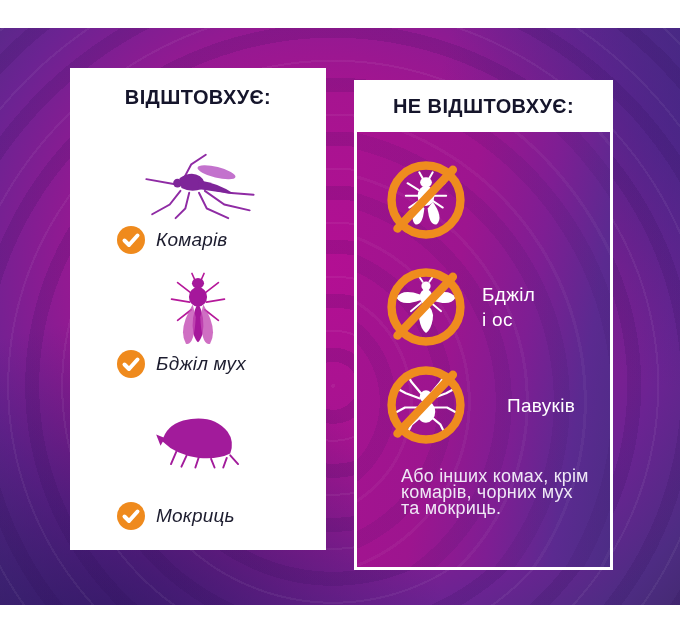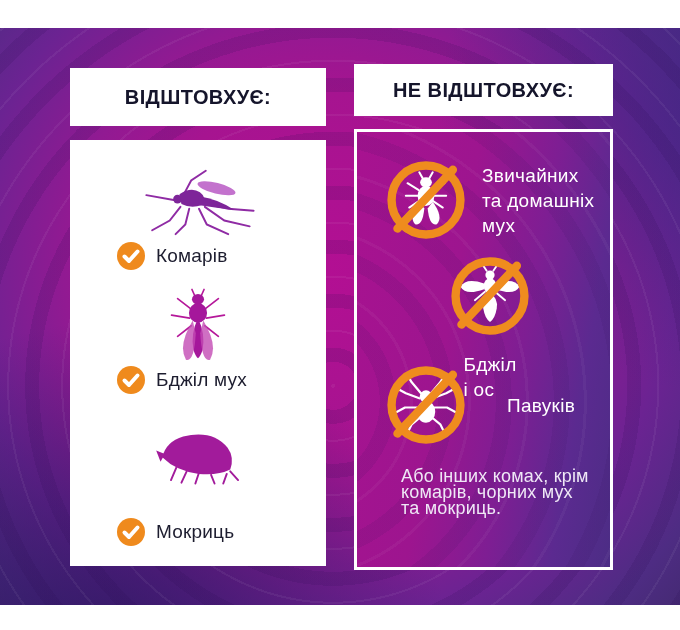--- a/index.html
+++ b/index.html
@@ -14,41 +14,41 @@
         rgba(255,255,255,0.05) 0 2px, rgba(0,0,0,0) 2px 24px,
         rgba(40,10,80,0.14) 24px 38px, rgba(0,0,0,0) 38px 54px),
       radial-gradient(circle at 16% 110%, rgba(44,22,96,0.85) 0%, rgba(44,22,96,0) 40%),
       radial-gradient(circle at 105% 15%, rgba(64,38,132,0.75) 0%, rgba(64,38,132,0) 32%),
       radial-gradient(circle at 47% 42%, #b30f93 0%, #a61490 36%, #911a92 52%, #6b2392 72%, #4e2c83 90%, #452a74 100%);
   }
   .card{position:absolute;background:#ffffff;}
   .hdr{display:flex;align-items:center;justify-content:center;}
   .hdr h2{margin:12px;font-size:20px;font-weight:800;letter-spacing:.4px;color:#15152b;}
   .hdr-left{left:70px;top:68px;width:256px;height:58px;}
-  .body-left{left:70px;top:140px;width:256px;height:426px;}
-  .hdr-right{left:354px;top:64px;width:259px;height:52px;}
+  .body-left{left:70px;top:124px;width:256px;height:426px;font-style:italic;}
+  .hdr-right{left:354px;top:80px;width:259px;height:52px;}
   .body-right{
     position:absolute;left:354px;top:129px;width:259px;height:441px;box-sizing:border-box;
     border:3px solid #ffffff;
     background:
       repeating-radial-gradient(circle at -25% 62%,
         rgba(255,255,255,0.04) 0 3px, rgba(0,0,0,0) 3px 28px,
         rgba(50,15,90,0.10) 28px 44px, rgba(0,0,0,0) 44px 58px),
       linear-gradient(100deg, #a81290 0%, #9d158f 38%, #7e1e93 62%, #5b2a90 82%, #4c2d85 100%);
   }
   .ill{position:absolute;left:0;width:100%;display:flex;justify-content:center;}
   .ill-mosquito{top:22px;height:78px;}
   .ill-fly{top:146px;height:84px;}
   .ill-louse{top:286px;height:62px;}
   .crow{position:absolute;left:47px;display:flex;align-items:center;gap:11px;height:28px;}
   .crow-1{top:102px;} .crow-2{top:226px;} .crow-3{top:350px;margin-top:28px;}
   .check{width:28px;height:28px;flex:none;display:block;}
   .clabel{font-size:19px;font-weight:500;color:#1d1d2f;letter-spacing:.2px;white-space:nowrap;}
   .nrow{position:absolute;left:27px;display:flex;align-items:center;gap:14px;width:212px;}
-  .nrow-1{top:26px;} .nrow-2{top:122px;flex-direction:column;} .nrow-3{top:231px;gap:39px;}
+  .nrow-1{top:26px;} .nrow-2{top:133px;} .nrow-3{top:231px;gap:39px;}
   .ban{width:84px;height:84px;flex:none;display:block;}
   .nlabel{font-size:19px;line-height:25px;font-weight:500;color:#ffffff;
           letter-spacing:.3px;white-space:pre-line;}
   .footnote{position:absolute;left:44px;top:336px;margin:0;font-size:18px;line-height:16px;
             font-weight:500;color:#efe8f6;letter-spacing:.2px;white-space:pre-line;}
 </style>
 </head>
 <body>
 
 <div class="stage">
@@ -164,23 +164,20 @@
             <path d="M42 51 L30 59"></path>
           <path d="M59 38 L72 30"></path>
             <path d="M59 45 L74 45"></path>
             <path d="M58 51 L70 59"></path>
           <path d="M46 24 L42 17"></path>
             <path d="M54 24 L58 17"></path>
         </g>
         <circle cx="50" cy="50" r="41" fill="none" stroke="#EF8C1E" stroke-width="10"></circle>
         <line x1="82" y1="14" x2="16" y2="84" stroke="#EF8C1E" stroke-width="10" stroke-linecap="round"></line>
       </svg>
-      <span class="nlabel">Звичайних
-та домашніх
-мух</span>
     </div>
 
     <div class="nrow nrow-2">
       <svg class="ban" viewBox="0 0 100 100">
         <g fill="#ffffff">
           <circle cx="50" cy="25" r="5.5"></circle>
           <ellipse cx="50" cy="38" rx="7.5" ry="9"></ellipse>
           <path d="M50 47 Q60 52 58 65 Q56 77 50 81 Q44 77 42 65 Q40 52 50 47 Z"></path>
           <path d="M43 35 Q21 28 15 39 Q21 50 43 42 Z"></path>
           <path d="M57 35 Q79 28 85 39 Q79 50 57 42 Z"></path>

